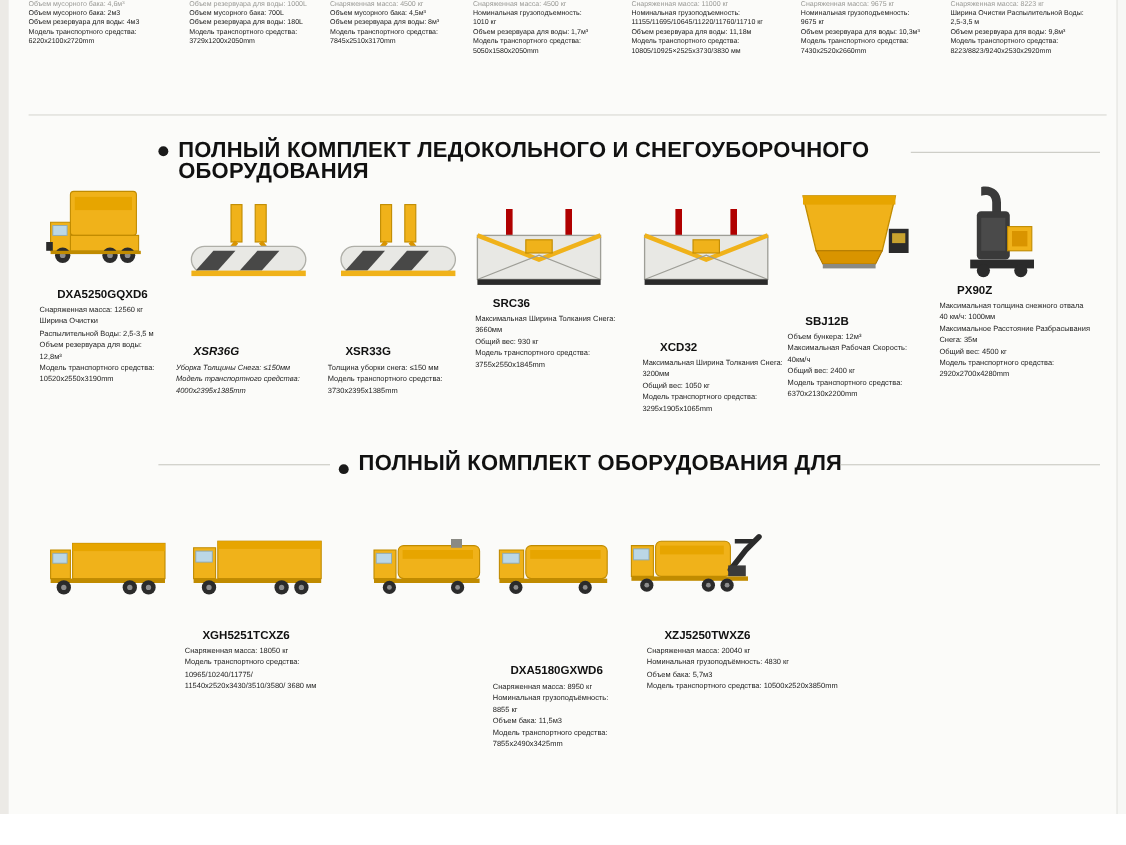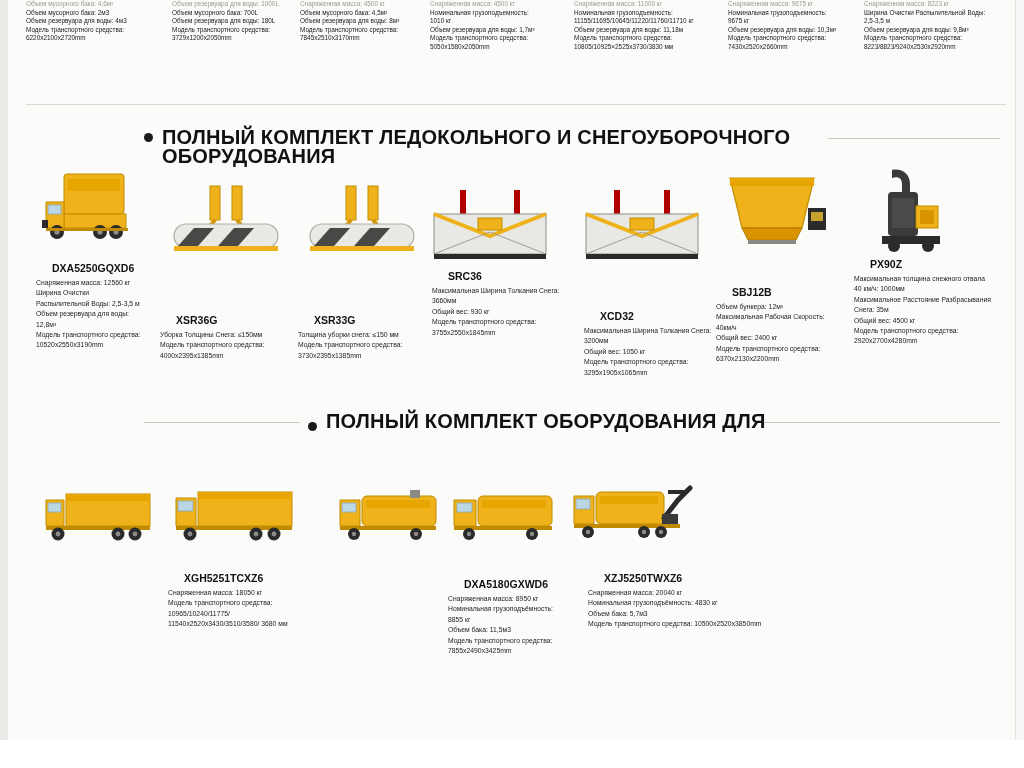--- a/index.html
+++ b/index.html
@@ -248,21 +248,21 @@
         <div>Снаряженная масса: 12560 кг</div>
         <div>Ширина Очистки</div>
         <div>Распылительной Воды: 2,5-3,5 м</div>
         <div>Объем резервуара для воды:</div>
         <div>12,8м³</div>
         <div>Модель транспортного средства:</div>
         <div>10520x2550x3190mm</div>
       </div>
     </div>
 
-    <div class="cell" style="left:152px;top:314px;width:128px;">
+    <div class="cell" style="left:152px;top:314px;width:128px;font-style:italic;">
       <div class="name">XSR36G</div>
       <div class="spec">
         <div>Уборка Толщины Снега: ≤150мм</div>
         <div>Модель транспортного средства:</div>
         <div>4000x2395x1385mm</div>
       </div>
     </div>
 
     <div class="cell" style="left:290px;top:314px;width:128px;">
       <div class="name">XSR33G</div>
@@ -414,21 +414,21 @@
       <div class="name">XGH5251TCXZ6</div>
       <div class="spec">
         <div>Снаряженная масса: 18050 кг</div>
         <div>Модель транспортного средства:</div>
         <div>10965/10240/11775/</div>
         <div>11540x2520x3430/3510/3580/ 3680 мм</div>
       </div>
     </div>
 
 
-    <div class="cell" style="left:440px;top:578px;width:120px;">
+    <div class="cell" style="left:440px;top:604px;width:120px;">
       <div class="name">DXA5180GXWD6</div>
       <div class="spec">
         <div>Снаряженная масса: 8950 кг</div>
         <div>Номинальная грузоподъёмность:</div>
         <div>8855 кг</div>
         <div>Объем бака: 11,5м3</div>
         <div>Модель транспортного средства:</div>
         <div>7855x2490x3425mm</div>
       </div>
     </div>

